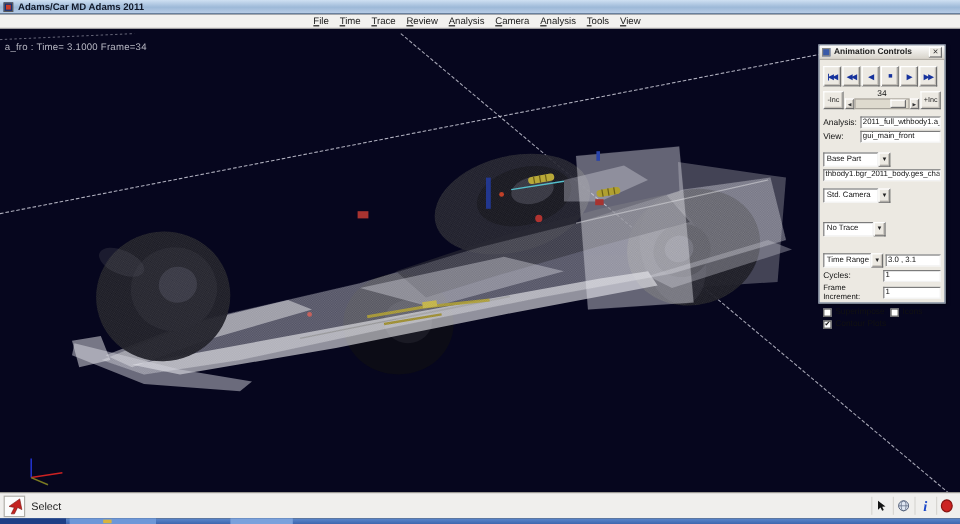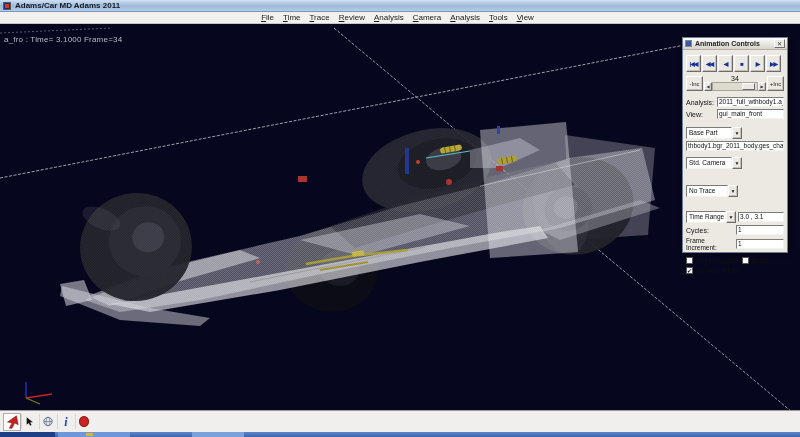--- a/index.html
+++ b/index.html
@@ -321,20 +321,21 @@
 
   </div>
 </div>
 
 <div class="statusbar">
   <span class="tool-icon">
     <svg viewBox="0 0 18 18" width="16" height="16">
       <polygon points="14,2 4,9 9,10 6,16 9,16 12,10 16,12" fill="#c42320" stroke="#7e1512" stroke-width="0.6"></polygon>
     </svg>
   </span>
+  <span class="mode-label">Select</span>
 
   <div class="sb-icons">
     <span class="sb-icon">
       <svg viewBox="0 0 12 12" width="11" height="11">
         <polygon points="2,1 2,10 4.5,7.8 6.2,11 7.8,10.2 6.2,7 9.5,6.8" fill="#141414"></polygon>
       </svg>
     </span>
     <span class="sb-icon">
       <svg viewBox="0 0 12 12" width="11" height="11">
         <circle cx="6" cy="6" r="5" fill="#dfe6f2" stroke="#55617a" stroke-width="1"></circle>

